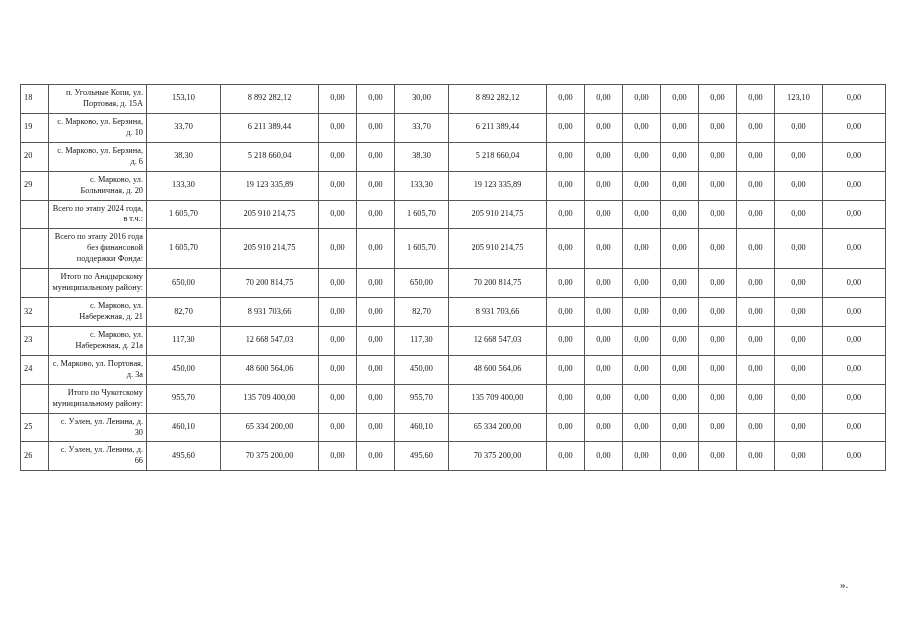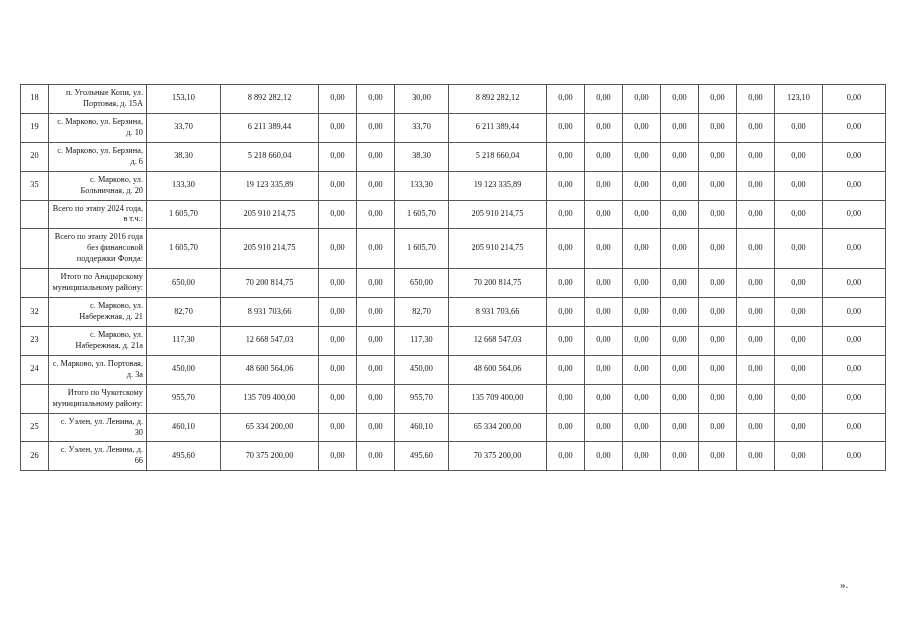--- a/index.html
+++ b/index.html
@@ -47,21 +47,20 @@
     line-height: 1.32;
     vertical-align: middle;
     color: #141414;
     background: #ffffff;
     word-wrap: break-word;
     overflow: hidden;
   }
 
   
   td.c-num {
-    text-align: center;
     vertical-align: middle;
     font-size: 8.6px;
   }
   
   td.c-addr {
     text-align: right;
     vertical-align: middle;
     padding-left: 5px;
     padding-right: 3px;
     font-size: 8.2px;
@@ -170,21 +169,21 @@
             <td class="c-val">0,00</td>
             <td class="c-val">0,00</td>
             <td class="c-val">0,00</td>
             <td class="c-val">0,00</td>
             <td class="c-val">0,00</td>
             <td class="c-val">0,00</td>
             <td class="c-val">0,00</td>
             <td class="c-val">0,00</td>
           </tr>
           <tr class="item">
-            <td class="c-num">35</td>
+            <td class="c-num">29</td>
             <td class="c-addr">с. Марково, ул. Больничная, д. 20</td>
             <td class="c-val">133,30</td>
             <td class="c-val">19 123 335,89</td>
             <td class="c-val">0,00</td>
             <td class="c-val">0,00</td>
             <td class="c-val">133,30</td>
             <td class="c-val">19 123 335,89</td>
             <td class="c-val">0,00</td>
             <td class="c-val">0,00</td>
             <td class="c-val">0,00</td>

